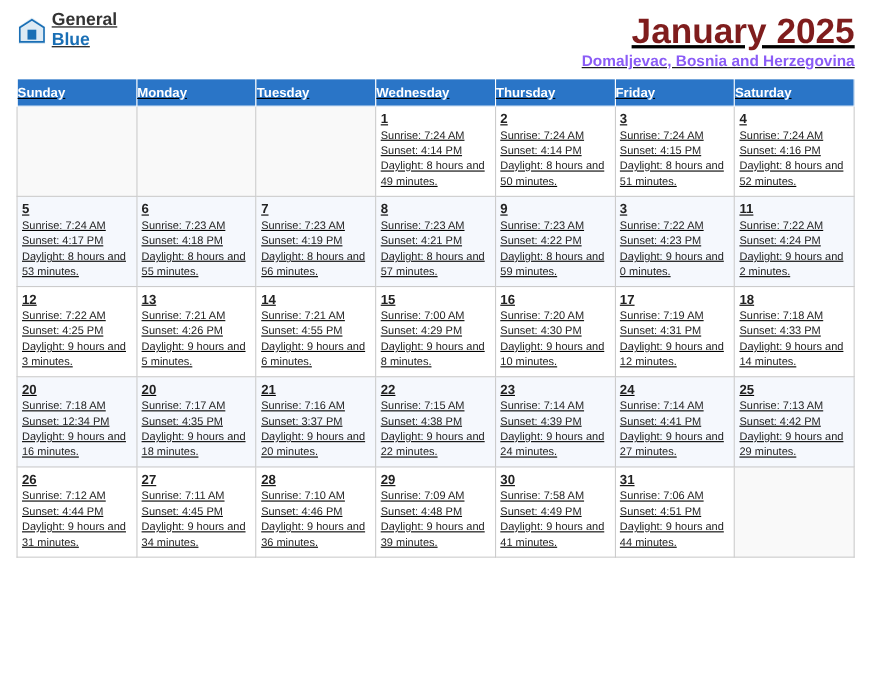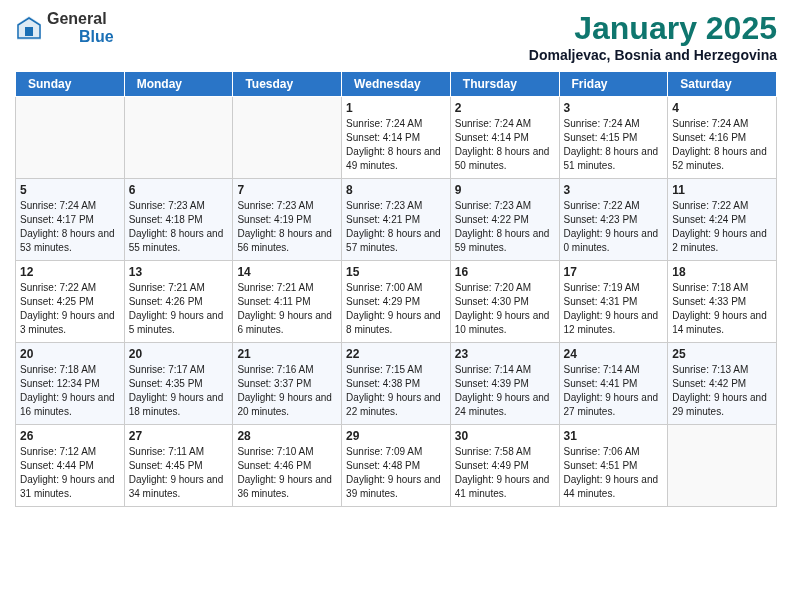--- a/index.html
+++ b/index.html
@@ -6,20 +6,21 @@
     body {
       font-family: Arial, sans-serif;
       background: #fff;
       width: 792px;
       height: 612px;
       overflow: hidden;
     }
     .container {
       width: 792px;
       padding: 10px 15px 5px 15px;
+      text-decoration: underline;
     }
     .header {
       display: flex;
       align-items: flex-start;
       justify-content: space-between;
       margin-bottom: 8px;
     }
     .logo {
       display: flex;
       align-items: center;
@@ -32,51 +33,50 @@
     }
     .logo-general {
       font-size: 16px;
       font-weight: bold;
       color: #333;
     }
     .logo-blue {
       font-size: 16px;
       font-weight: bold;
       color: #1a6fb5;
-      margin-left: 32px;
     }
     .logo-icon {
       width: 28px;
       height: 28px;
       margin-right: 4px;
     }
     .title-block {
       text-align: right;
     }
     .month-title {
       font-size: 32px;
       font-weight: bold;
-      color: #0f766e;
+      color: #7f1d1d;
     }
     .subtitle {
       font-size: 14px;
-      color: #0f172a;
+      color: #8b5cf6;
       font-weight: bold;
     }
     .calendar {
       width: 100%;
       border-collapse: collapse;
       table-layout: fixed;
     }
     .calendar th {
       background: #2a75c7;
       color: #fff;
       font-size: 12px;
       font-weight: bold;
-      padding: 5px 12px;
+      padding: 5px 0;
       text-align: left;
       border: 1px solid #fff;
     }
     .calendar td {
       border: 1px solid #ccc;
       vertical-align: top;
       padding: 4px 4px;
       font-size: 10.5px;
       color: #222;
       height: 82px;
@@ -234,21 +234,21 @@
           <td>
             <span class="day-num">13</span>
             <div class="day-info">Sunrise: 7:21 AM
 Sunset: 4:26 PM
 Daylight: 9 hours
 and 5 minutes.</div>
           </td>
           <td>
             <span class="day-num">14</span>
             <div class="day-info">Sunrise: 7:21 AM
-Sunset: 4:11 PM
+Sunset: 4:55 PM
 Daylight: 9 hours
 and 6 minutes.</div>
           </td>
           <td>
             <span class="day-num">15</span>
             <div class="day-info">Sunrise: 7:00 AM
 Sunset: 4:29 PM
 Daylight: 9 hours
 and 8 minutes.</div>
           </td>

